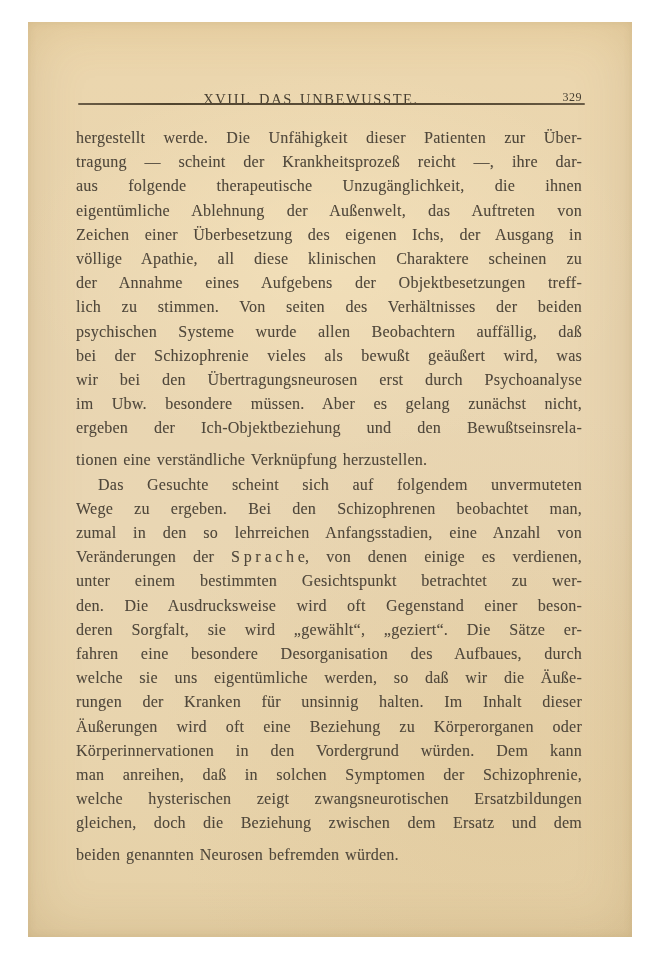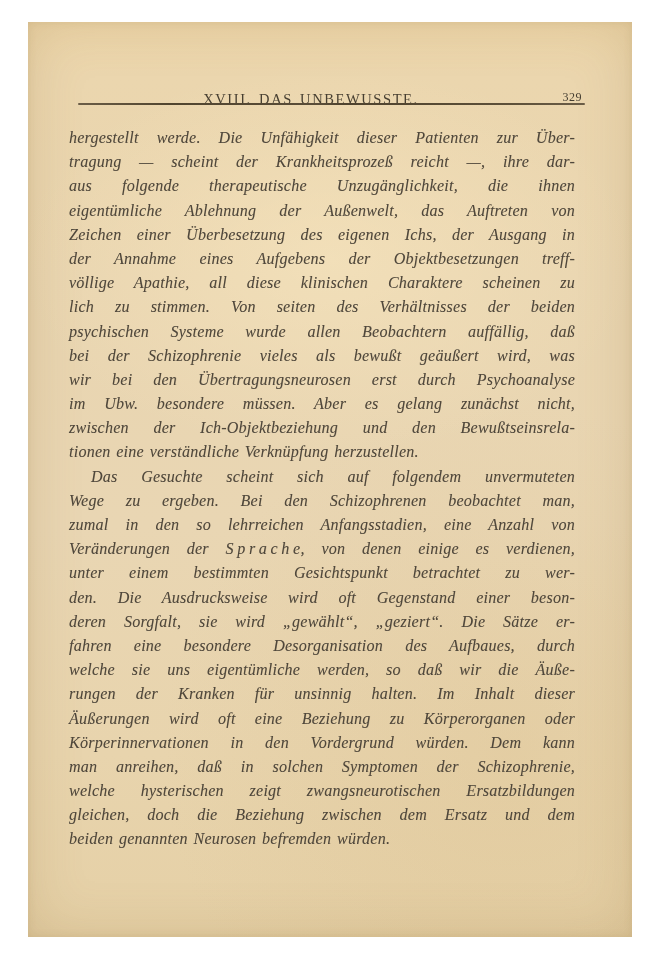--- a/index.html
+++ b/index.html
@@ -52,39 +52,39 @@
   .header-rule {
     position: absolute;
     left: 50px; top: 81px;
     width: 507px; height: 2px;
     background: linear-gradient(90deg, #6b5d47 0%, #51452f 18%, #5a4d38 48%, #4e422d 52%, #5d5039 85%, #6b5d47 100%);
     border-radius: 1px;
   }
 
   .text-block {
     position: absolute;
-    left: 41px; top: 104px;
+    left: 48px; top: 104px;
     width: 506px;
     font-size: 16px;
     line-height: 24.2px;
     color: #4f473b;
     letter-spacing: 0.25px;
     word-spacing: 1.5px;
     text-shadow: 0.3px 0.3px 0 rgba(79, 71, 59, 0.25);
-    font-style: italic;
   }
 
   .text-line {
     text-align: justify;
     text-align-last: justify;
     height: 24.2px;
     white-space: normal;
   }
   .text-line.last-line {
     text-align-last: left;
+    margin-top: 8px;
   }
   .text-line.indented {
     text-indent: 22px;
   }
 </style>
 </head>
 <body>
 
 <div class="scan-canvas">
   <div class="book-page">
@@ -95,28 +95,28 @@
     </div>
 
     <div class="header-rule"></div>
 
     <div class="text-block" id="text-block" style="color: rgb(79, 71, 59);">
         <div class="text-line">hergestellt werde. Die Unfähigkeit dieser Patienten zur Über-</div>
         <div class="text-line">tragung — scheint der Krankheitsprozeß reicht —, ihre dar-</div>
         <div class="text-line">aus folgende therapeutische Unzugänglichkeit, die ihnen</div>
         <div class="text-line">eigentümliche Ablehnung der Außenwelt, das Auftreten von</div>
         <div class="text-line">Zeichen einer Überbesetzung des eigenen Ichs, der Ausgang in</div>
+        <div class="text-line">völlige Apathie, all diese klinischen Charaktere scheinen zu</div>
         <div class="text-line">der Annahme eines Aufgebens der Objektbesetzungen treff-</div>
-        <div class="text-line">völlige Apathie, all diese klinischen Charaktere scheinen zu</div>
         <div class="text-line">lich zu stimmen. Von seiten des Verhältnisses der beiden</div>
         <div class="text-line">psychischen Systeme wurde allen Beobachtern auffällig, daß</div>
         <div class="text-line">bei der Schizophrenie vieles als bewußt geäußert wird, was</div>
         <div class="text-line">wir bei den Übertragungsneurosen erst durch Psychoanalyse</div>
         <div class="text-line">im Ubw. besondere müssen. Aber es gelang zunächst nicht,</div>
-        <div class="text-line">zwischen der Ich-Objektbeziehung und den Bewußtseinsrela-</div>
+        <div class="text-line">ergeben der Ich-Objektbeziehung und den Bewußtseinsrela-</div>
         <div class="text-line last-line">tionen eine verständliche Verknüpfung herzustellen.</div>
         <div class="text-line indented">Das Gesuchte scheint sich auf folgendem unvermuteten</div>
         <div class="text-line">Wege zu ergeben. Bei den Schizophrenen beobachtet man,</div>
         <div class="text-line">zumal in den so lehrreichen Anfangsstadien, eine Anzahl von</div>
         <div class="text-line">Veränderungen der S p r a c h e, von denen einige es verdienen,</div>
         <div class="text-line">unter einem bestimmten Gesichtspunkt betrachtet zu wer-</div>
         <div class="text-line">den. Die Ausdrucksweise wird oft Gegenstand einer beson-</div>
         <div class="text-line">deren Sorgfalt, sie wird „gewählt“, „geziert“. Die Sätze er-</div>
         <div class="text-line">fahren eine besondere Desorganisation des Aufbaues, durch</div>
         <div class="text-line">welche sie uns eigentümliche werden, so daß wir die Äuße-</div>

